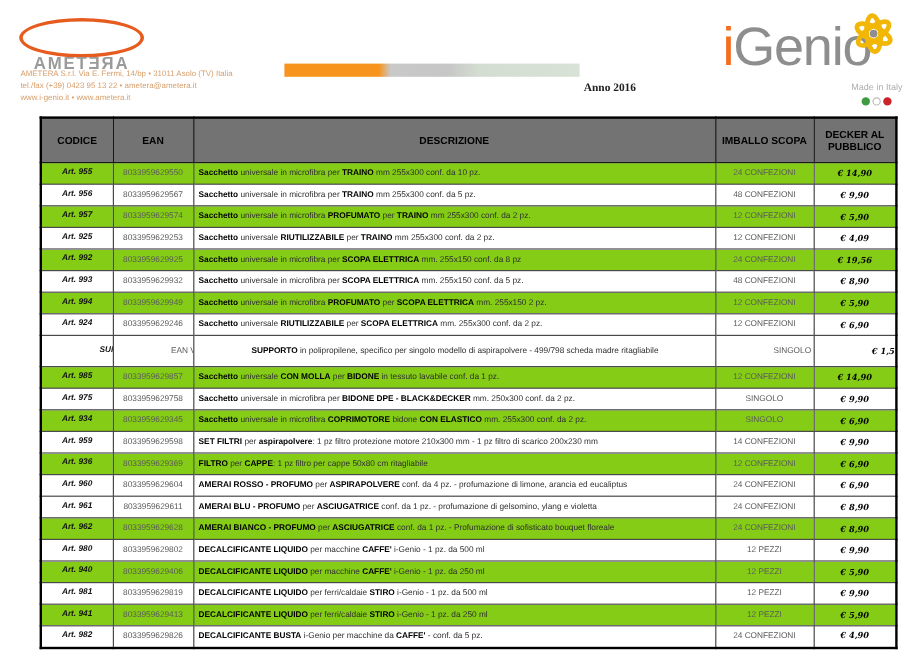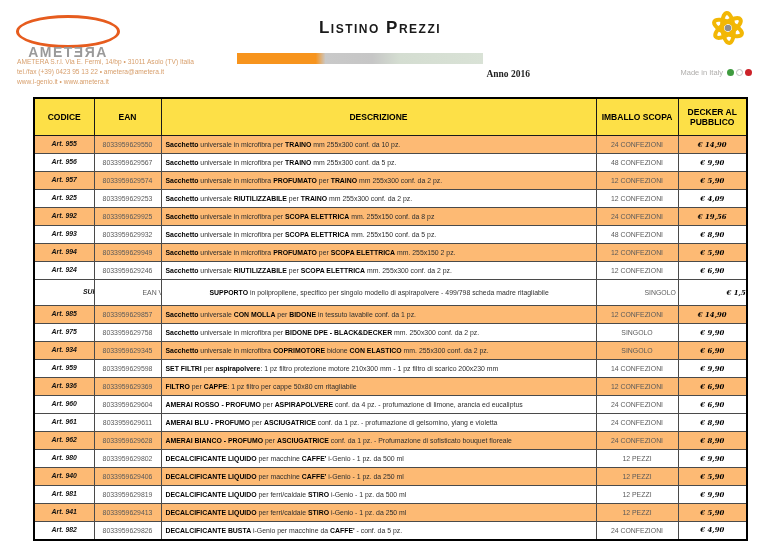--- a/index.html
+++ b/index.html
@@ -18,34 +18,34 @@
   .grad-bar{position:absolute;left:237px;top:53px;width:246px;height:11px;
     background:linear-gradient(to right,#f7941d 0%,#f7941d 32%,#c9c9c9 36%,#c6c6c6 55%,#d4ddd1 66%,#d9e2d6 100%);}
   .year{position:absolute;left:230px;top:69px;width:300px;text-align:right;
     font-family:"Liberation Serif",serif;font-weight:bold;font-size:9.5px;color:#222;}
 
   
   .igenio{position:absolute;left:602px;top:8px;width:152px;height:78px;}
   .igenio .wordmark{position:absolute;left:0;top:8px;font-size:45px;line-height:45px;letter-spacing:-1px;color:#8e8e8e;white-space:nowrap;}
   .igenio .wordmark .i-letter{color:#f26e21;}
   .igenio .swirl{position:absolute;left:106px;top:2px;width:40px;height:36px;}
-  .made{position:absolute;right:2px;top:60px;font-size:7.5px;color:#b0aeac;display:flex;align-items:center;gap:4px;}
+  .made{position:absolute;right:2px;top:60px;font-size:7.5px;color:#b0aeac;display:flex;align-items:center;gap:4px;flex-direction:column;}
   .dots{display:flex;gap:2px;align-items:center;}
   .dot{width:7px;height:7px;border-radius:50%;display:inline-block;}
   .dot.g{background:#3f9b3f;}
   .dot.w{background:#fff;border:1px solid #bbb;box-sizing:border-box;}
   .dot.r{background:#cc2229;}
 
   
   table.price{position:absolute;left:33px;top:97px;width:713px;border-collapse:collapse;table-layout:fixed;
     border:2px solid #000;}
-  table.price th{background:#fde047;color:#000;font-weight:bold;font-size:8.5px;height:36px;
+  table.price th{background:#737373;color:#000;font-weight:bold;font-size:8.5px;height:36px;
     border:1px solid #1a1a1a;text-align:center;padding:0 2px;line-height:10px;}
   table.price td{border:1px solid #4a4a4a;font-size:6.9px;height:18px;padding:0 4px;overflow:hidden;white-space:nowrap;box-sizing:border-box;}
-  tr.shade td{background:#fdba74;}
+  tr.shade td{background:#84cc16;}
   tr.tall td{height:26px;padding-left:48px;}
   td.code{font-weight:bold;font-style:italic;font-size:7.4px;text-align:center;color:#111;white-space:pre-line;line-height:8.5px;}
   td.ean{color:#5a5a5a;text-align:center;font-size:7.2px;}
   td.desc{color:#2e2e2e;text-align:left;}
   td.desc b{color:#000;}
   td.pack{color:#5a5a5a;text-align:center;font-size:7.2px;}
   td.price-cell{font-family:"DejaVu Serif",serif;font-weight:bold;font-style:italic;font-size:8.2px;text-align:center;color:#000;}
 </style>
 </head>
 <body>
@@ -54,27 +54,25 @@
 
   <div class="ametera-logo">
     <span class="word">AMETƎЯA</span>
   </div>
   <div class="address">
     <div>AMETERA S.r.l. Via E. Fermi, 14/bp • 31011 Asolo (TV) Italia</div>
     <div>tel./fax (+39) 0423 95 13 22 • ametera@ametera.it</div>
     <div>www.i-genio.it • www.ametera.it</div>
   </div>
 
-  <div class="title-wrap">
-    <span class="doc-title">Listino Prezzi</span>
-  </div>
   <div class="grad-bar"></div>
   <div class="year">Anno 2016</div>
 
   <div class="igenio">
+    <div class="wordmark"><span class="i-letter">i</span><span>Genio</span></div>
     <svg class="swirl" viewBox="0 0 100 100">
       <g fill="none" stroke="#f2b705" stroke-width="11" stroke-linecap="round">
         <ellipse cx="50" cy="50" rx="42" ry="16" transform="rotate(25 50 50)"></ellipse>
         <ellipse cx="50" cy="50" rx="42" ry="16" transform="rotate(85 50 50)"></ellipse>
         <ellipse cx="50" cy="50" rx="42" ry="16" transform="rotate(145 50 50)"></ellipse>
       </g>
       <circle cx="50" cy="50" r="9" fill="#8e8e8e"></circle>
     </svg>
     <div class="made">
       <span>Made in Italy</span>

